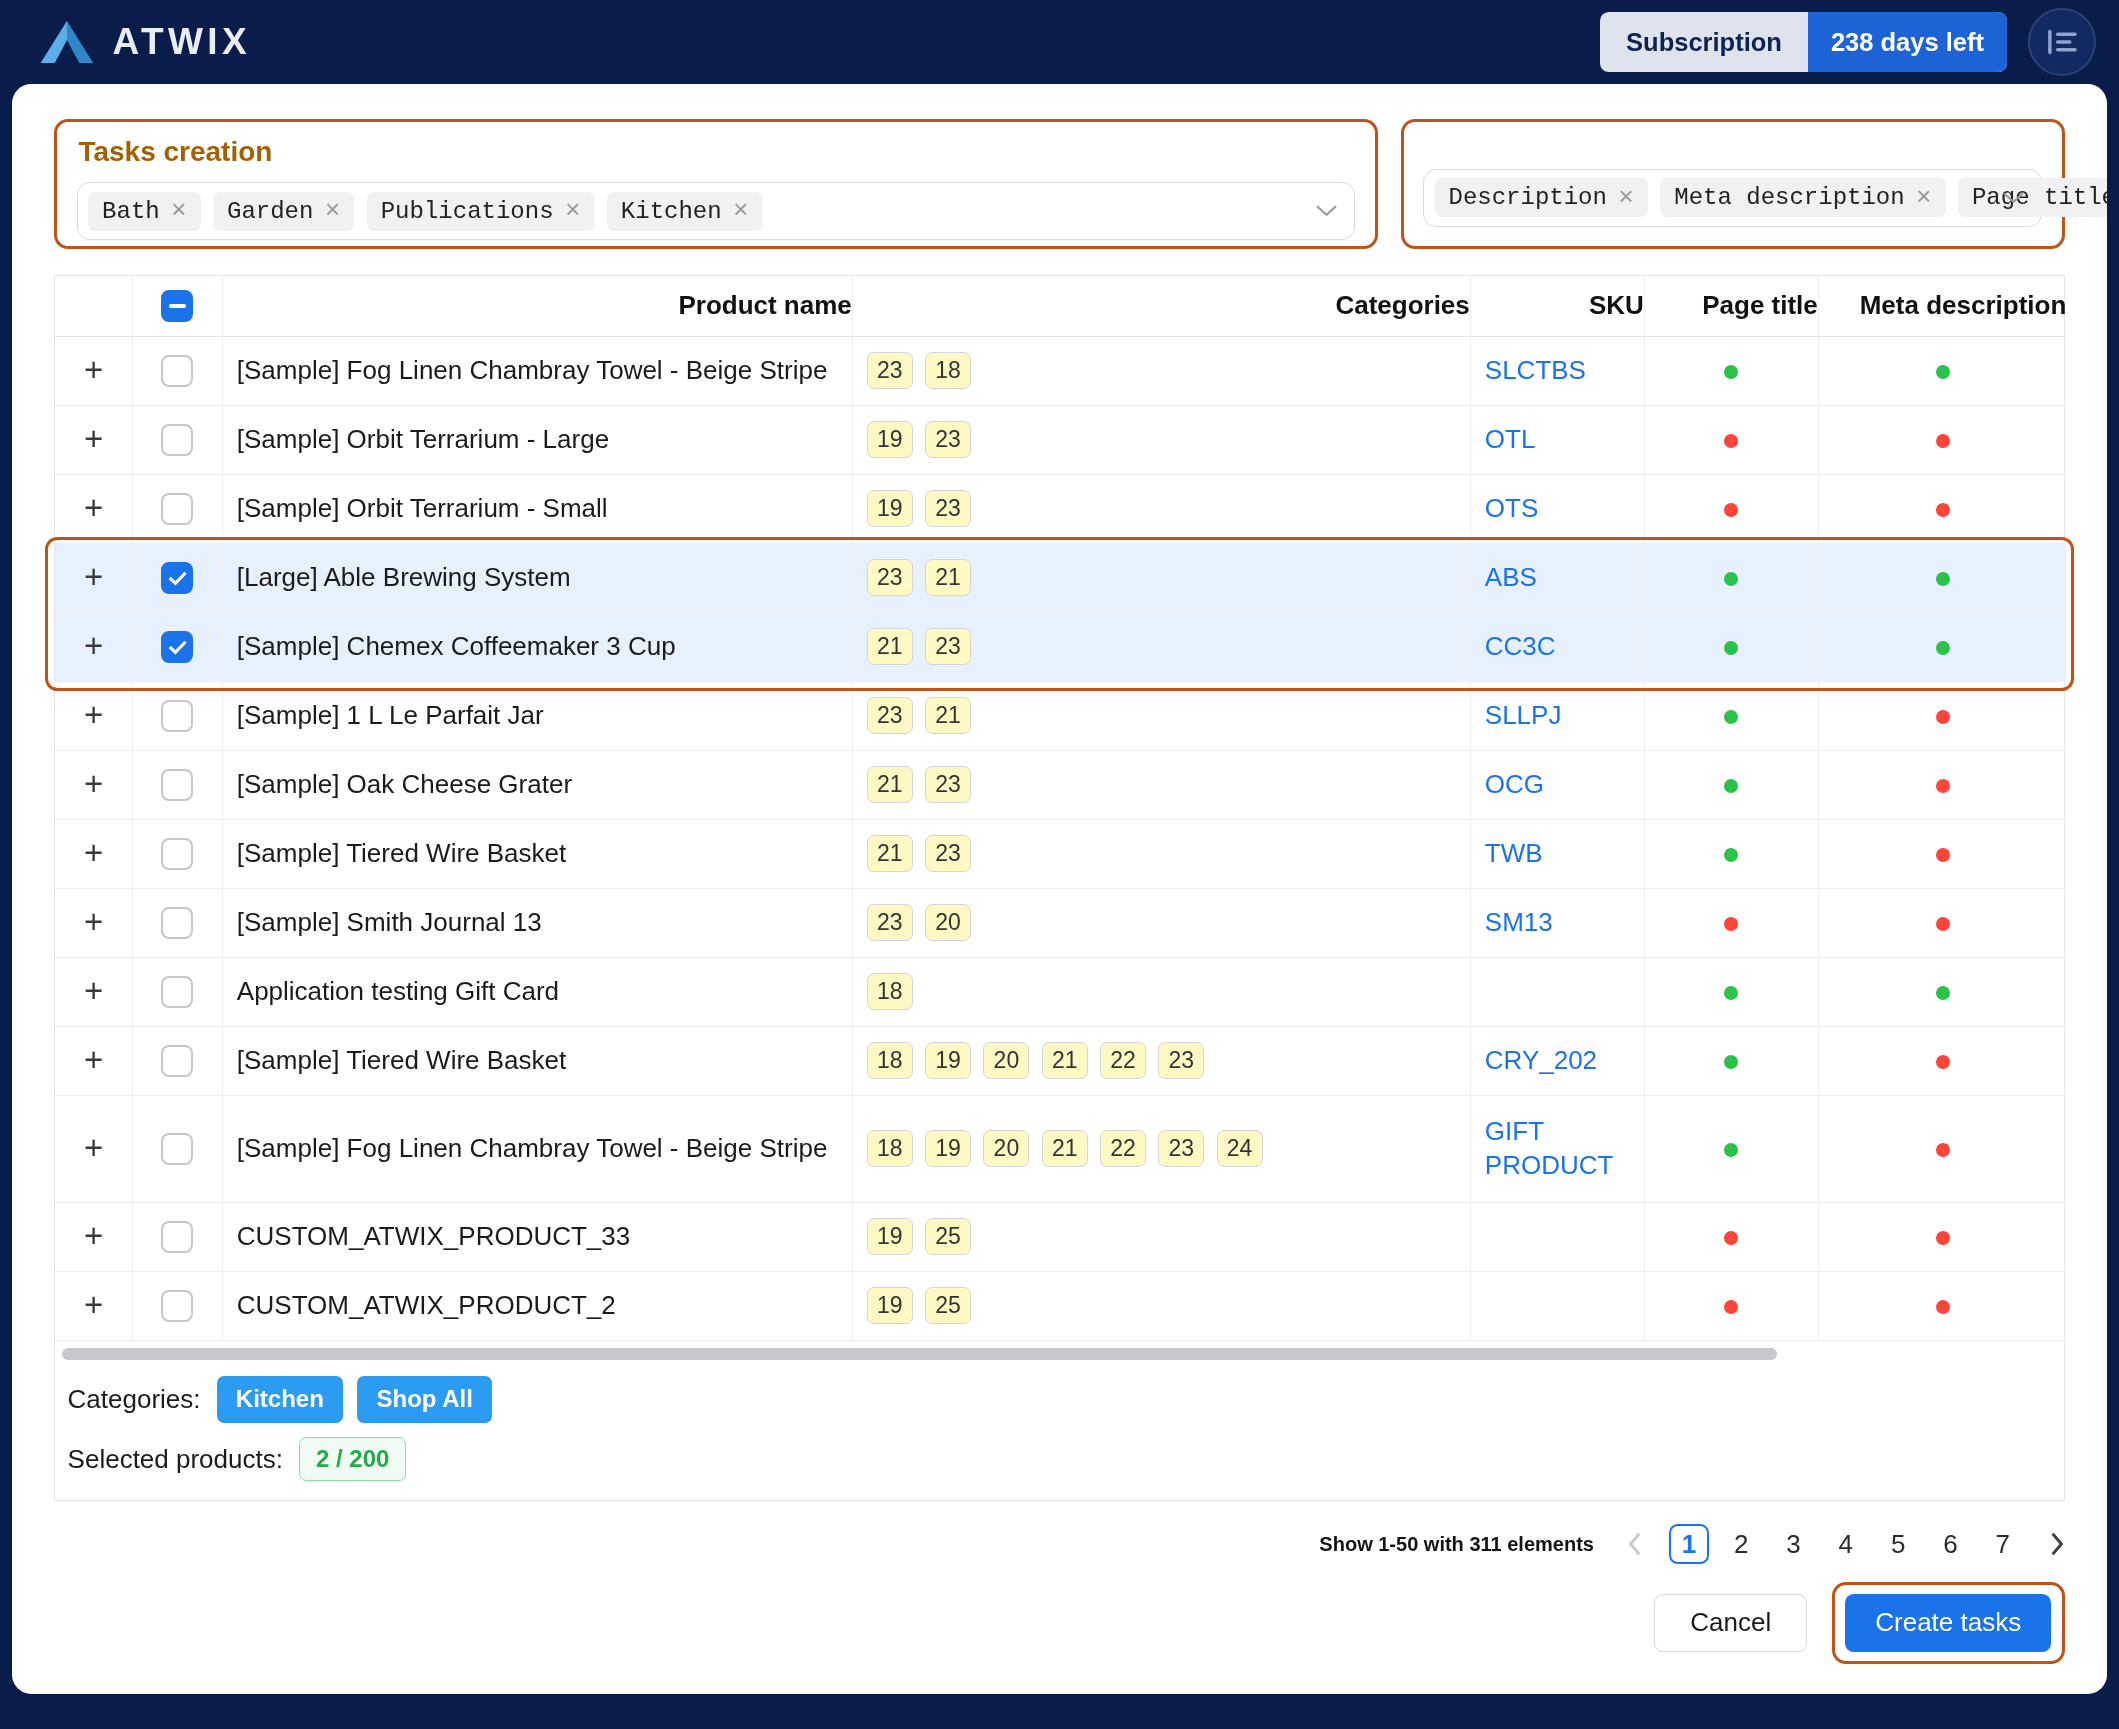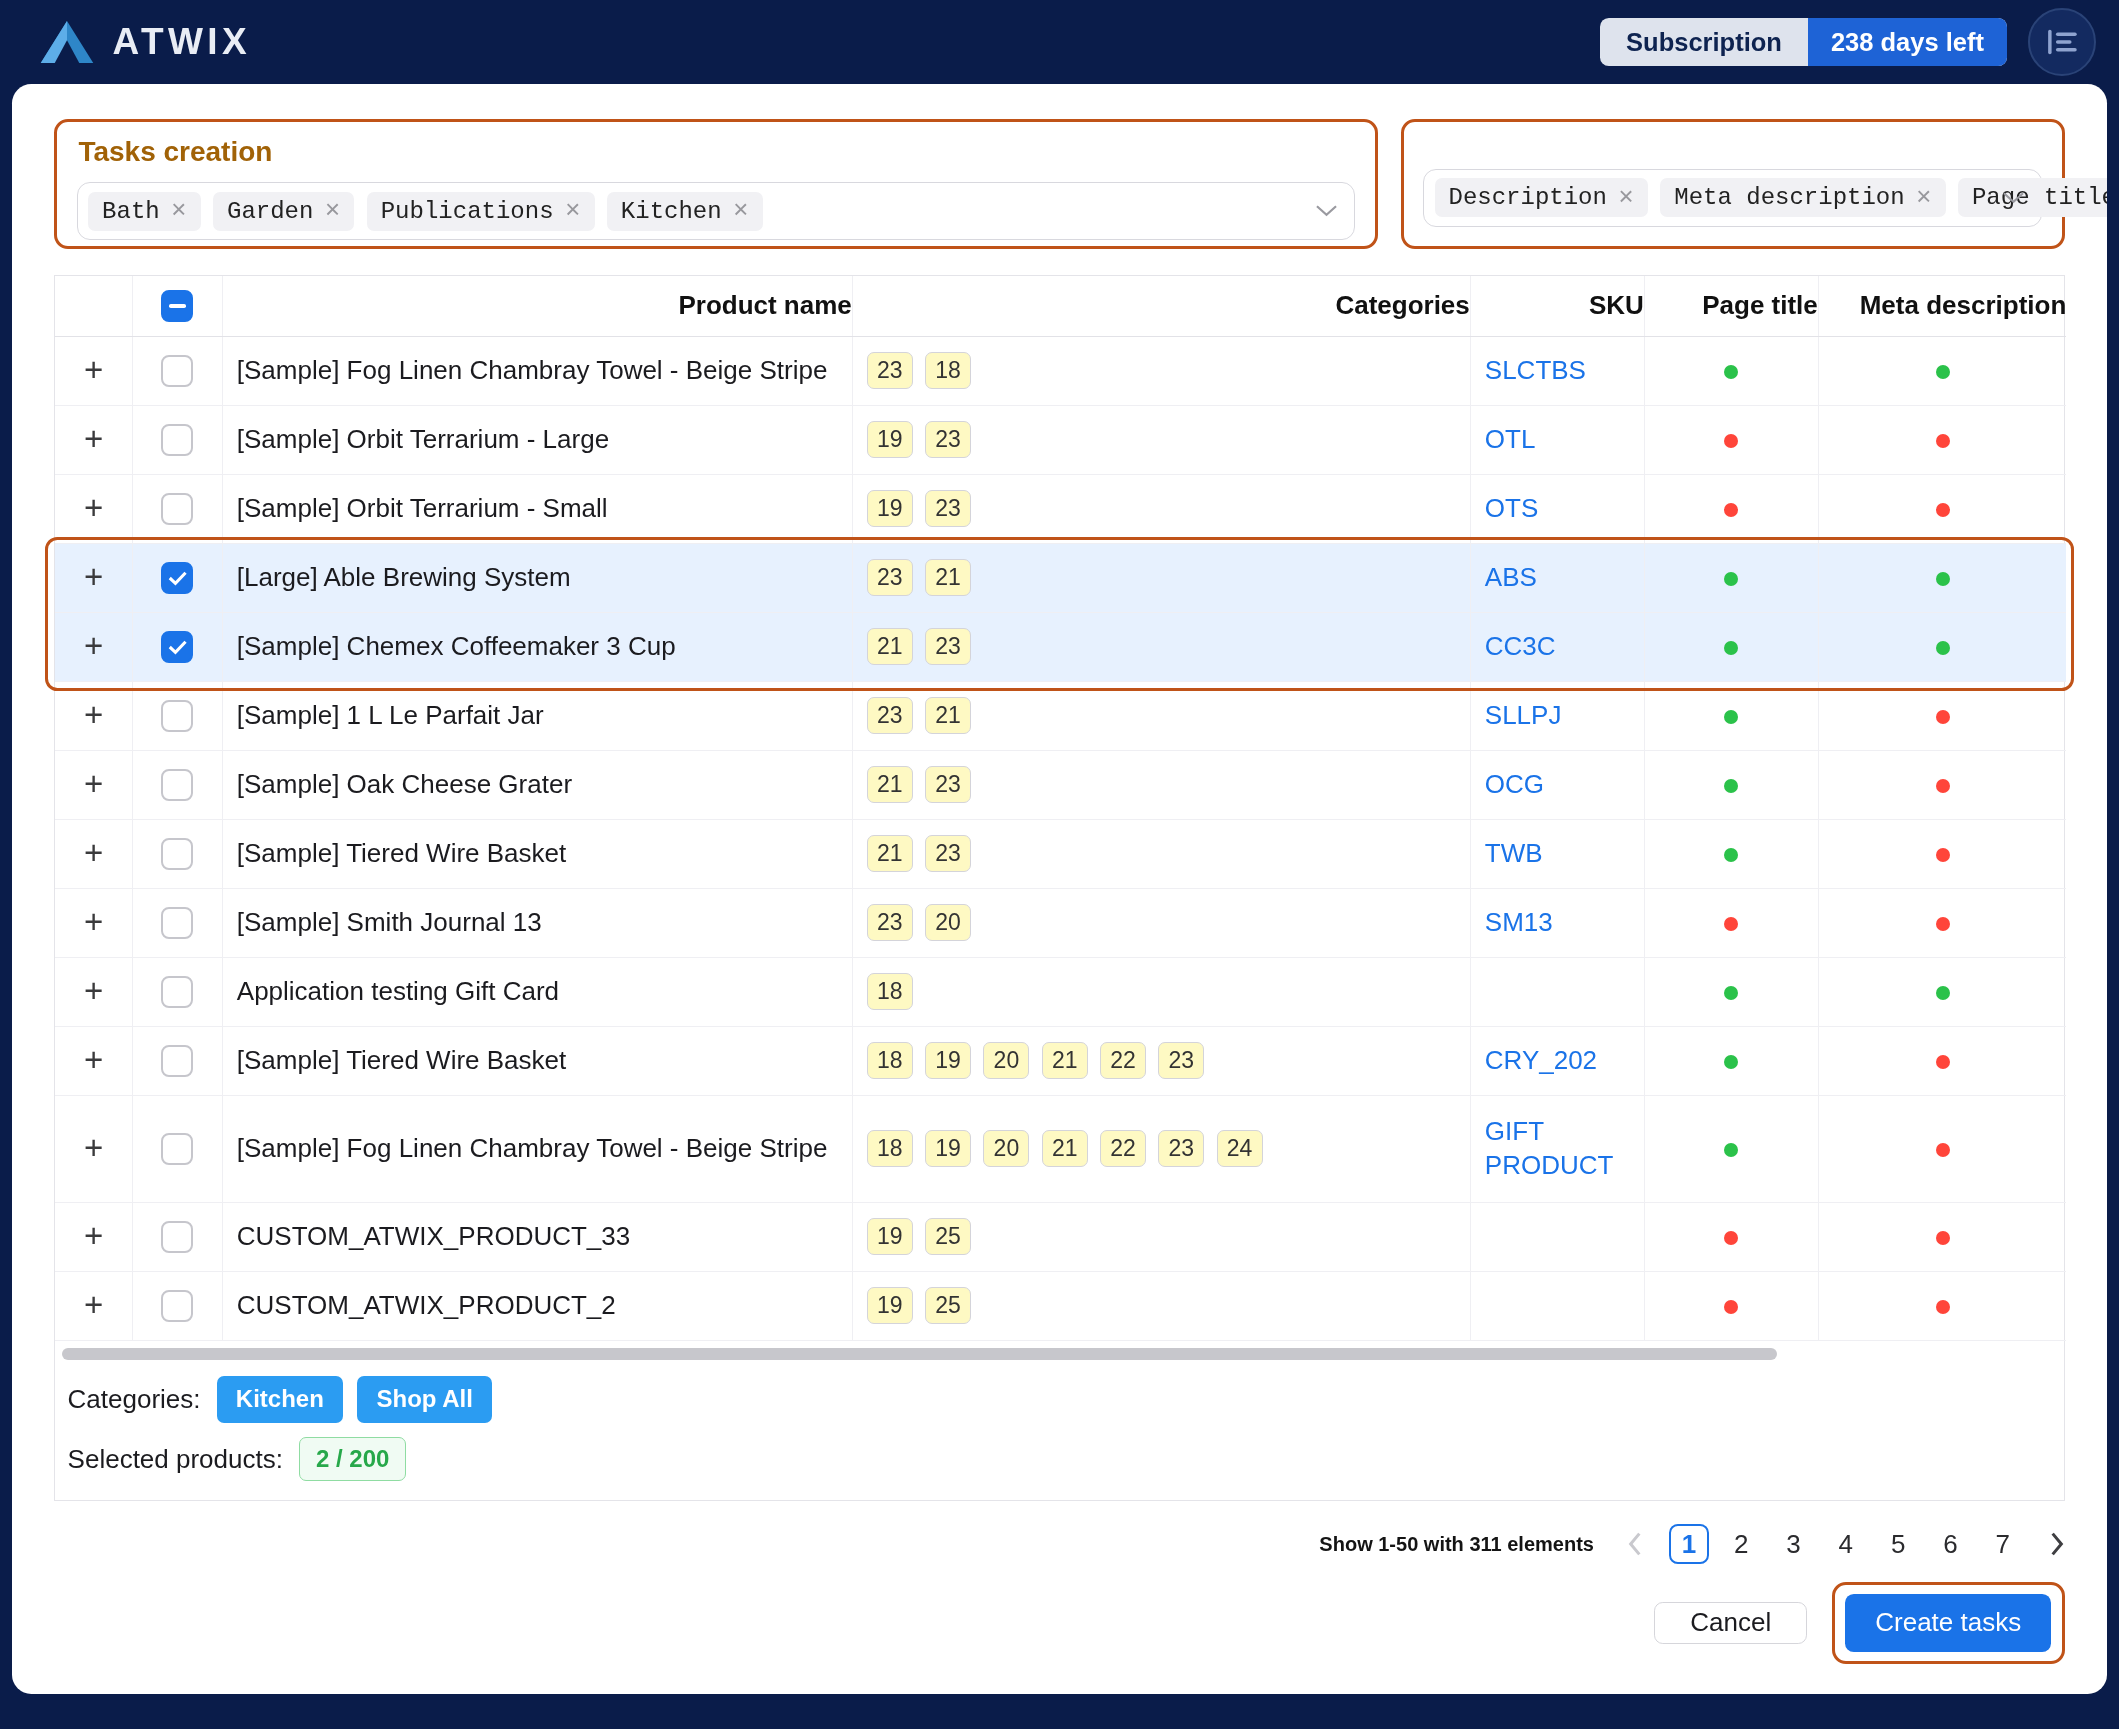--- a/index.html
+++ b/index.html
@@ -20,21 +20,21 @@
     justify-content: space-between;
     padding: 0 23px 0 39px;
   }
   .brand { display: flex; align-items: center; gap: 17.6px; }
   .brand-name {
     color: #E9EDF5; font-size: 37px; font-weight: 700; letter-spacing: 4.4px;
   }
   .hdr-right { display: flex; align-items: center; gap: 21px; }
   .subscription {
     display: flex; align-items: center;
-    background: #DEE3ED; border-radius: 8.8px; height: 48px; overflow: hidden;
+    background: #DEE3ED; border-radius: 8.8px; height: 60px; overflow: hidden;
   }
   .sub-label { padding: 0 26px; color: #0E2350; font-size: 25.5px; font-weight: 600; }
   .sub-badge {
     background: #1E63D6; color: #fff; font-size: 25.5px; font-weight: 600;
     padding: 0 23px; height: 100%; display: flex; align-items: center;
   }
   .menu-circle {
     width: 68px; height: 68px; border-radius: 50%;
     background: #132A60; border: 2.6px solid #2A4377;
     display: flex; align-items: center; justify-content: center; cursor: pointer;
@@ -159,21 +159,21 @@
   .page.current {
     border: 2.6px solid #1A73E8; border-radius: 8.8px; color: #1A73E8; font-weight: 600;
   }
 
   
   .footer-actions {
     margin-top: 17.6px;
     display: flex; justify-content: flex-end; align-items: center; gap: 24.6px;
   }
   .btn-cancel {
-    height: 42px; padding: 0 35px; font-size: 26px; font-family: inherit;
+    height: 58px; padding: 0 35px; font-size: 26px; font-family: inherit;
     background: #fff; color: #1B1B1F; border: 1.8px solid #D6D6DB; border-radius: 8.8px;
     cursor: pointer;
   }
   .create-annotation {
     display: inline-block; border: 3.5px solid #C05318; border-radius: 14px;
     padding: 8.8px 10.5px;
   }
   .btn-create {
     height: 58px; padding: 0 30px; font-size: 26px; font-family: inherit; font-weight: 500;
     background: #1A73E8; color: #fff; border: none; border-radius: 8.8px; cursor: pointer;

